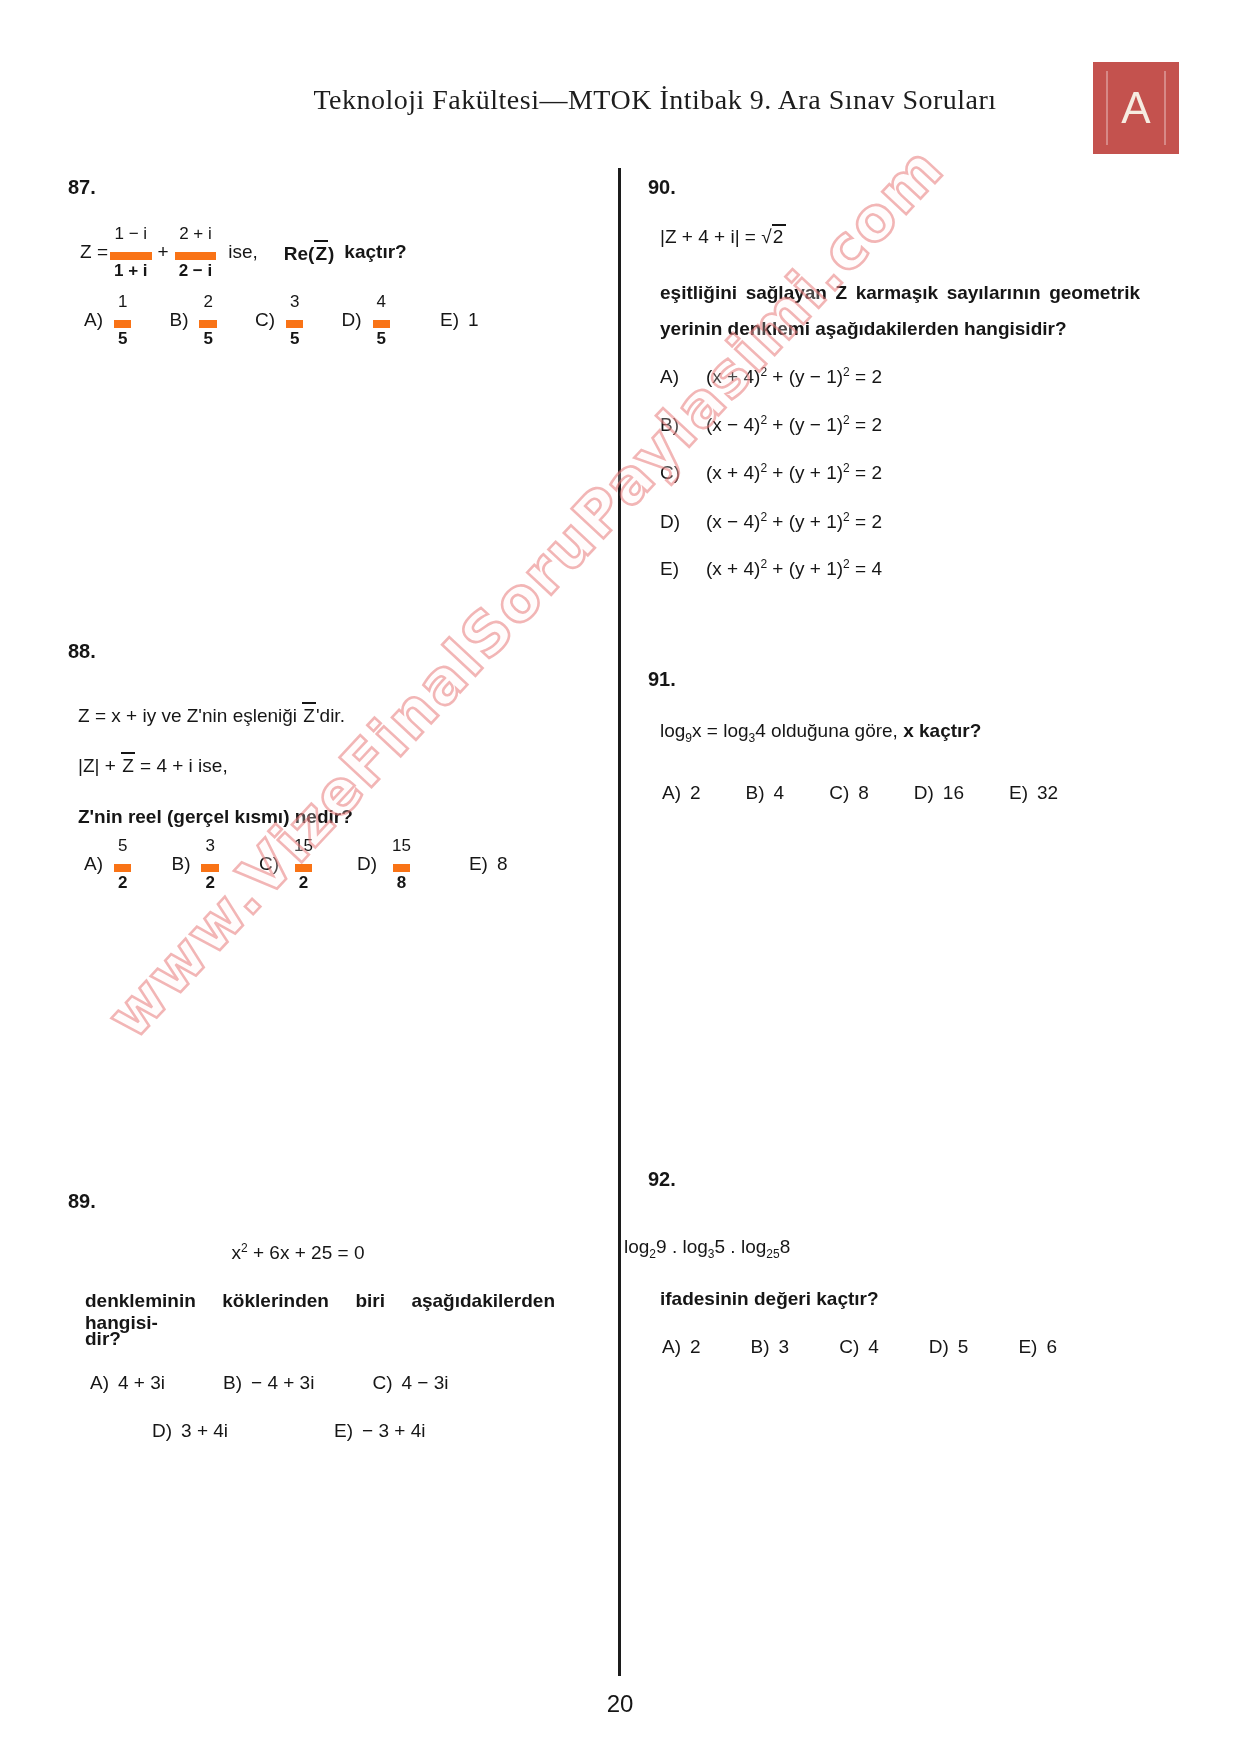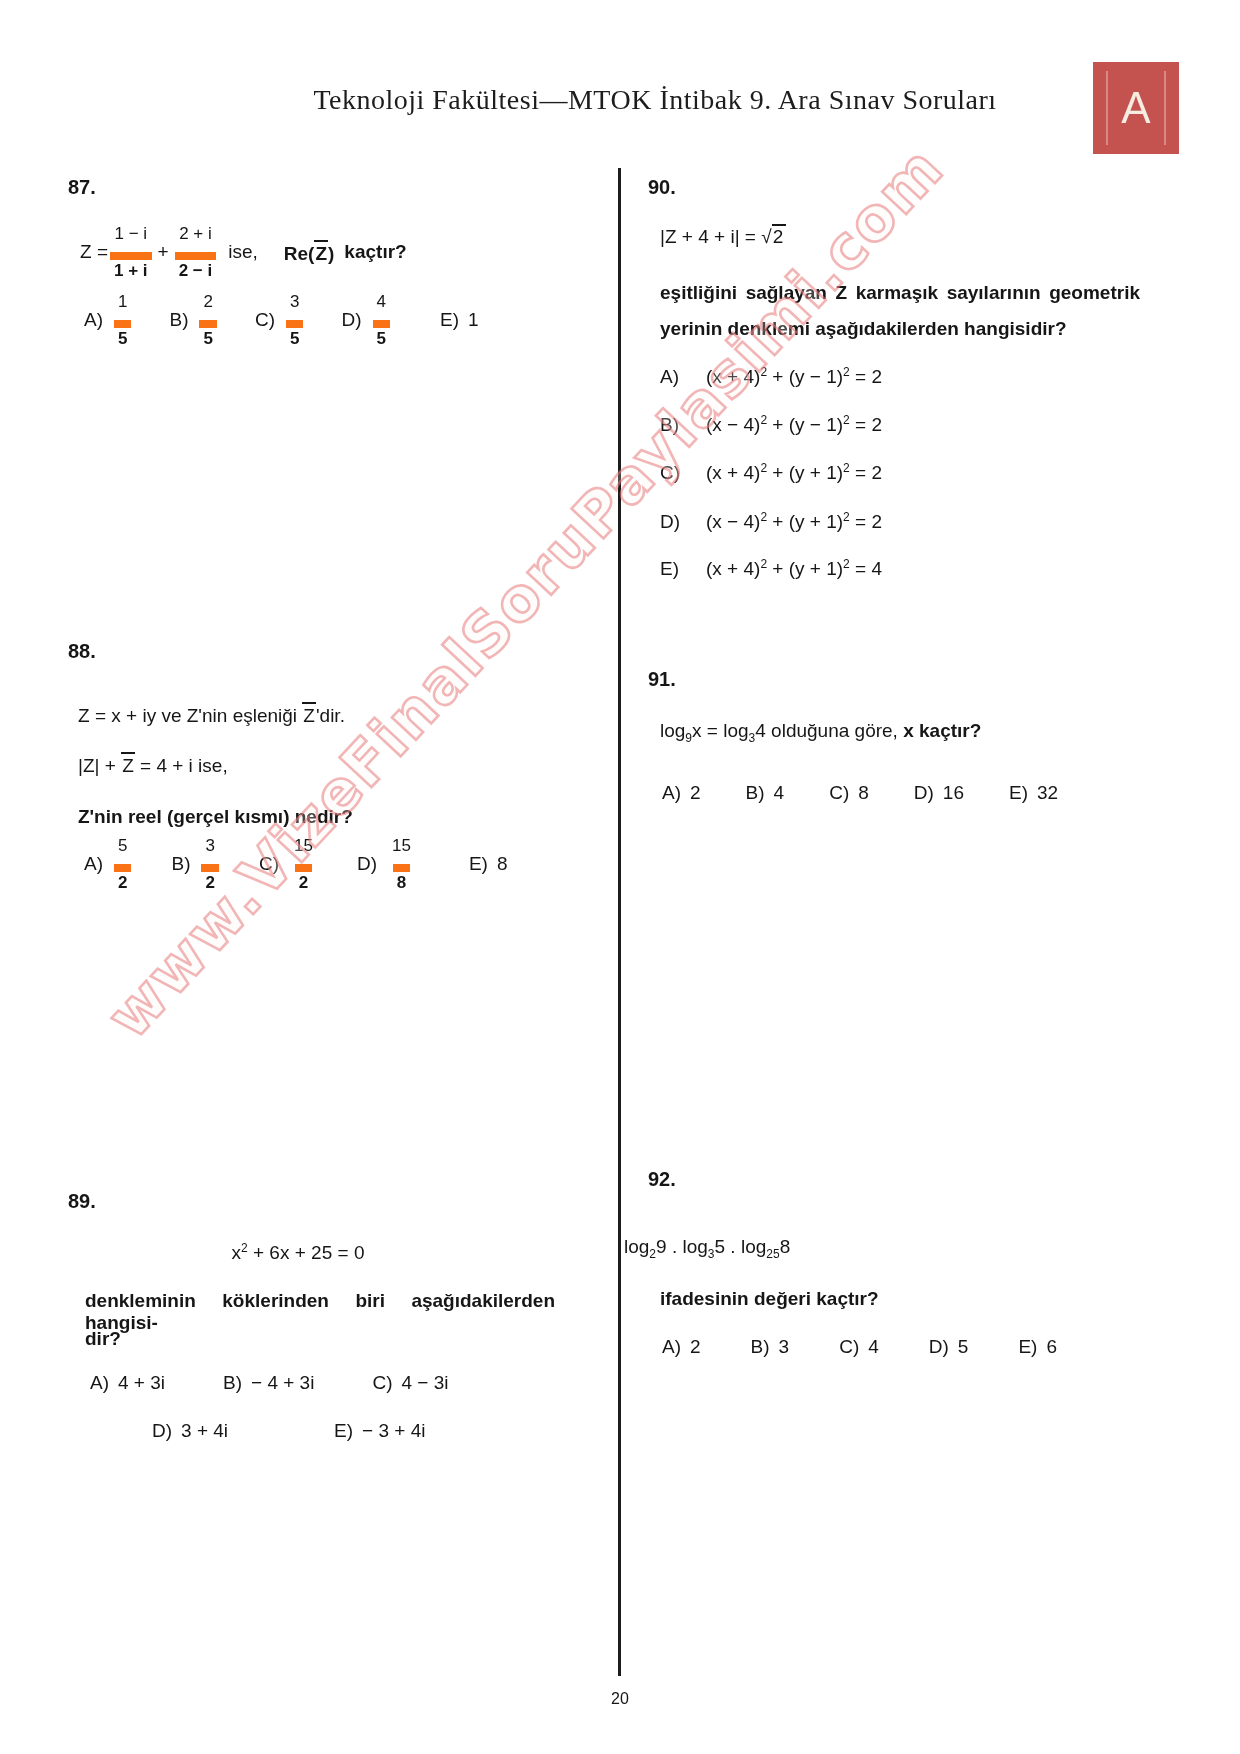--- a/index.html
+++ b/index.html
@@ -57,21 +57,21 @@
   .rt-rad { border-top:2px solid #161616; padding:0 3px 0 1px; }
 
   .row { position:absolute; display:flex; align-items:center; }
   .opt { display:inline-flex; align-items:center; column-gap:9px; font-size:19px; }
 
   .justify2 { text-align:justify; text-align-last:justify; }
 
   .q90opt { position:absolute; display:flex; align-items:center; font-size:19px; }
   .q90opt .olabel { width:46px; }
 
-  .footer-page { position:absolute; left:0; top:1690px; width:1240px; text-align:center; font-size:16px; }
+  .footer-page { position:absolute; left:0; top:1690px; width:1240px; text-align:center; font-size:24px; }
 </style>
 </head>
 <body>
 
 <div class="hdr-title">Teknoloji Fakültesi—MTOK İntibak 9. Ara Sınav Soruları</div>
 <div class="badge">
   <span class="vline l"></span>
   <span class="letter">A</span>
   <span class="vline r"></span>
 </div>

